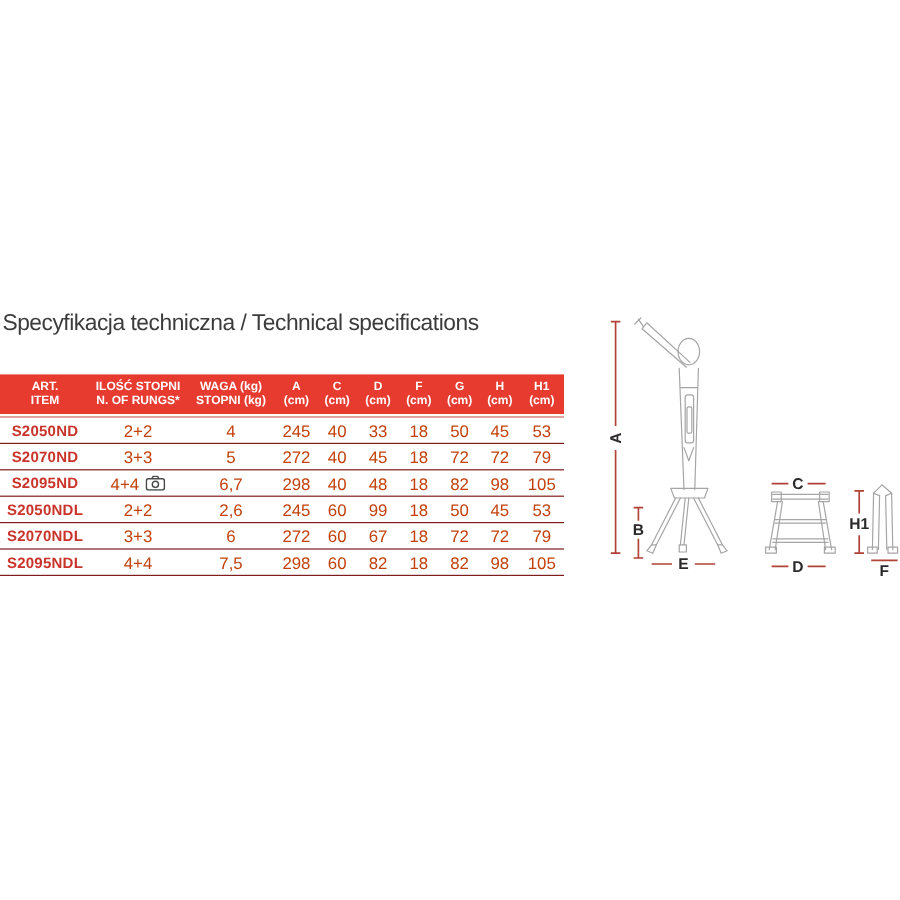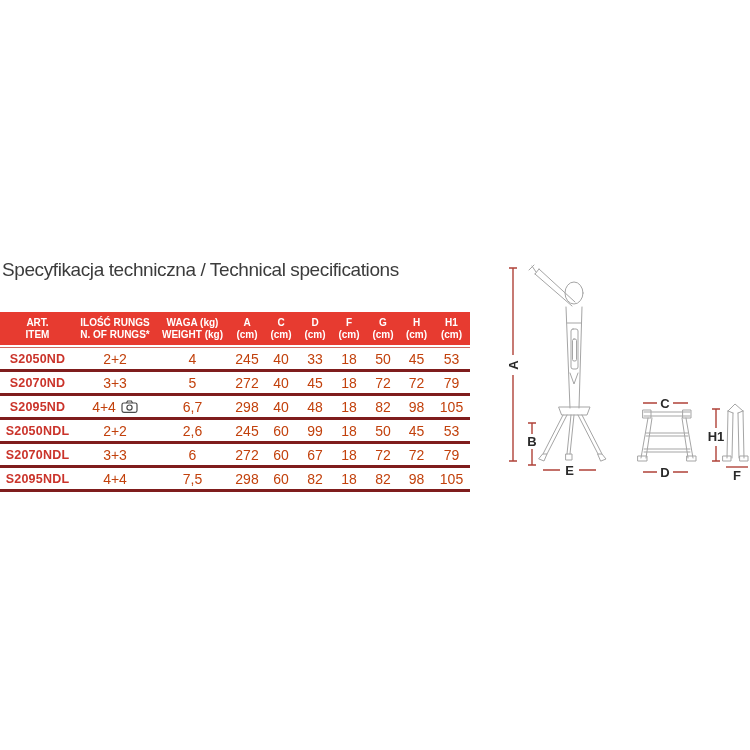--- a/index.html
+++ b/index.html
@@ -7,43 +7,43 @@
   .canvas{position:relative;width:750px;height:680px;background:#fff;overflow:hidden;padding-left:40px;}
 
   .title{position:absolute;left:2px;top:259px;font-size:19px;letter-spacing:-0.4px;
          color:#3c3c3c;white-space:nowrap;}
 
   .spec-table{position:absolute;left:0;top:312px;width:470px;}
   .cols{display:grid;grid-template-columns:75px 80px 75px 34px 34px 34px 34px 34px 33px 37px;}
   .thead{background:#e73b30;height:33px;align-items:center;}
   .th{color:#ffffff;font-weight:bold;font-size:10px;line-height:11.5px;text-align:center;}
   .tbody{margin-top:2px;border-top:1px solid #cf695f;}
-  .tr{height:21px;align-items:center;border-bottom:3px solid #7f1d1d;}
+  .tr{height:21px;align-items:center;border-bottom:1px solid #7f1d1d;}
   .td{text-align:center;font-size:14px;color:#c2410c;}
   .td.code{font-weight:bold;font-size:12.5px;color:#ca332a;letter-spacing:0.2px;}
   .td.flexcell{display:flex;justify-content:center;align-items:center;gap:5px;}
 
   .diagram{position:absolute;left:495px;top:253px;}
   .draw{stroke:#a5a5a5;stroke-width:1;fill:none;stroke-linejoin:round;stroke-linecap:round;}
   .dim{stroke:#b04238;stroke-width:1.4;fill:none;}
   .dim-label{font-family:"Liberation Sans",sans-serif;font-weight:bold;font-size:13px;fill:#2a2a2a;}
   .cam{stroke:#4a4a4a;stroke-width:1.2;fill:none;}
 </style>
 </head>
 <body>
 
 <div class="canvas">
 
   <div class="title">Specyfikacja techniczna / Technical specifications</div>
 
   <div class="spec-table">
     <div class="thead cols">
       <div class="th"><span>ART.</span><br><span>ITEM</span></div>
-      <div class="th"><span>ILOŚĆ RUNGS</span><br><span>N. OF RUNGS*</span></div>
-      <div class="th"><span>WAGA (kg)</span><br><span>WEIGHT (kg)</span></div>
+      <div class="th"><span>ILOŚĆ STOPNI</span><br><span>N. OF RUNGS*</span></div>
+      <div class="th"><span>WAGA (kg)</span><br><span>STOPNI (kg)</span></div>
       <div class="th"><span>A</span><br><span>(cm)</span></div>
       <div class="th"><span>C</span><br><span>(cm)</span></div>
       <div class="th"><span>D</span><br><span>(cm)</span></div>
       <div class="th"><span>F</span><br><span>(cm)</span></div>
       <div class="th"><span>G</span><br><span>(cm)</span></div>
       <div class="th"><span>H</span><br><span>(cm)</span></div>
       <div class="th"><span>H1</span><br><span>(cm)</span></div>
     </div>
 
     <div class="tbody">

